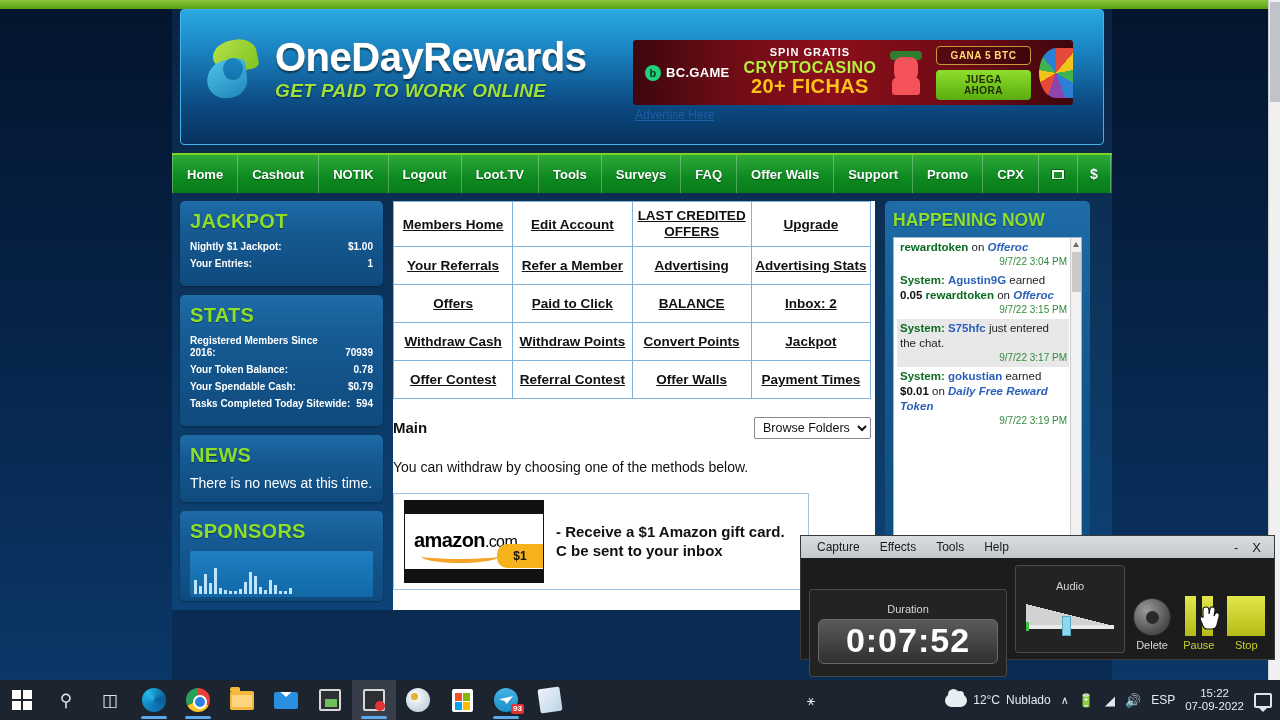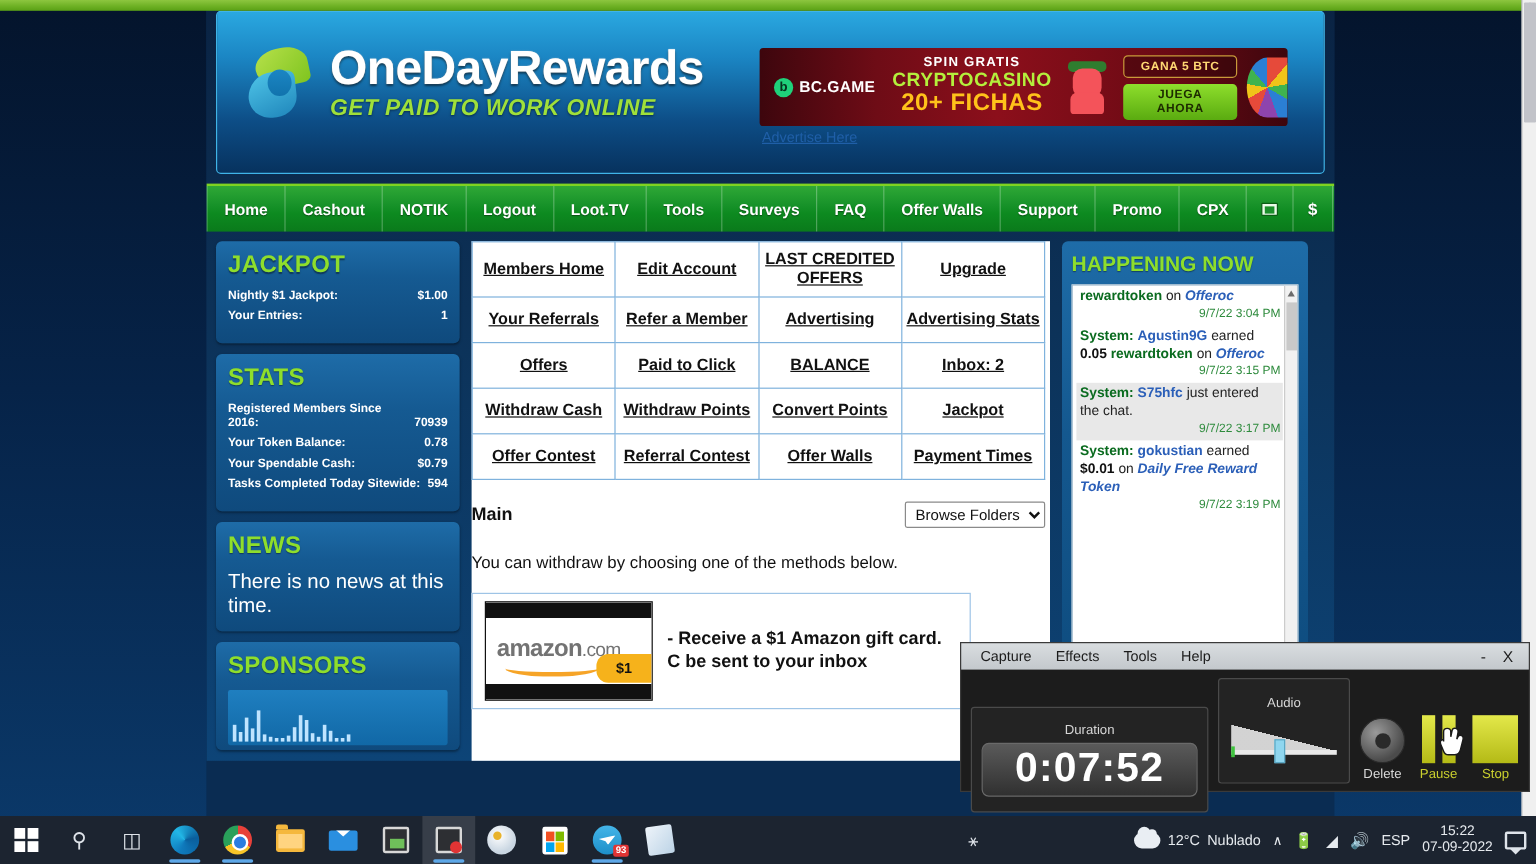--- a/index.html
+++ b/index.html
@@ -188,21 +188,21 @@
     color: #8ede2c; font-size: 20px; font-weight: bold; letter-spacing: .3px;
     margin-bottom: 8px; text-shadow: 0 1px 1px rgba(0,0,0,.4);
   }
   .panel-row {
     display: flex; justify-content: center; align-items: flex-end;
     color: #ffffff; font-size: 10px; font-weight: bold; line-height: 1.28;
     margin-bottom: 4px; gap: 6px;
   }
   .panel-row .lbl { flex: 1 1 auto; }
   .panel-row .val { flex: 0 0 auto; text-align: right; font-weight: bold; }
-  .panel .news-text { color: #ffffff; font-size: 17px; }
+  .panel .news-text { color: #ffffff; font-size: 14px; }
   .sponsor-box {
     margin-top: 4px; height: 46px; border-radius: 2px;
     background: linear-gradient(180deg,#1f7fc0,#1168a6);
     position: relative; overflow: hidden;
   }
   .sponsor-box .bars { position: absolute; bottom: 3px; left: 4px; display: flex; align-items: flex-end; gap: 2px; }
   .sponsor-box .bars i { display: block; width: 3px; background: #bfe4ff; }
 
   
   #menu-grid {
@@ -237,21 +237,21 @@
   #amazon-logo {
     width: 140px; height: 83px; flex: none; border: 1px solid #111; position: relative;
     background: #fff; overflow: hidden;
   }
   #amazon-logo .bar-top, #amazon-logo .bar-bot {
     position: absolute; left: 0; width: 100%; height: 13px; background: #111;
   }
   #amazon-logo .bar-top { top: 0; }
   #amazon-logo .bar-bot { bottom: 0; }
   #amazon-logo .az-text {
-    position: absolute; left: 9px; top: 28px; font-size: 20px; color: #737373; font-weight: bold;
+    position: absolute; left: 9px; top: 28px; font-size: 20px; color: #000000; font-weight: bold;
     letter-spacing: -0.6px;
     text-align: right;
   }
   #amazon-logo .az-text .com { font-weight: normal; font-size: 16px; }
   #amazon-logo .smile {
     position: absolute; left: 16px; top: 48px; width: 78px; height: 14px;
     border-bottom: 4px solid #f6a427; border-radius: 0 0 50% 50%;
   }
   #amazon-logo .price-tag {
     position: absolute; right: 0; bottom: 14px; width: 46px; height: 24px;

